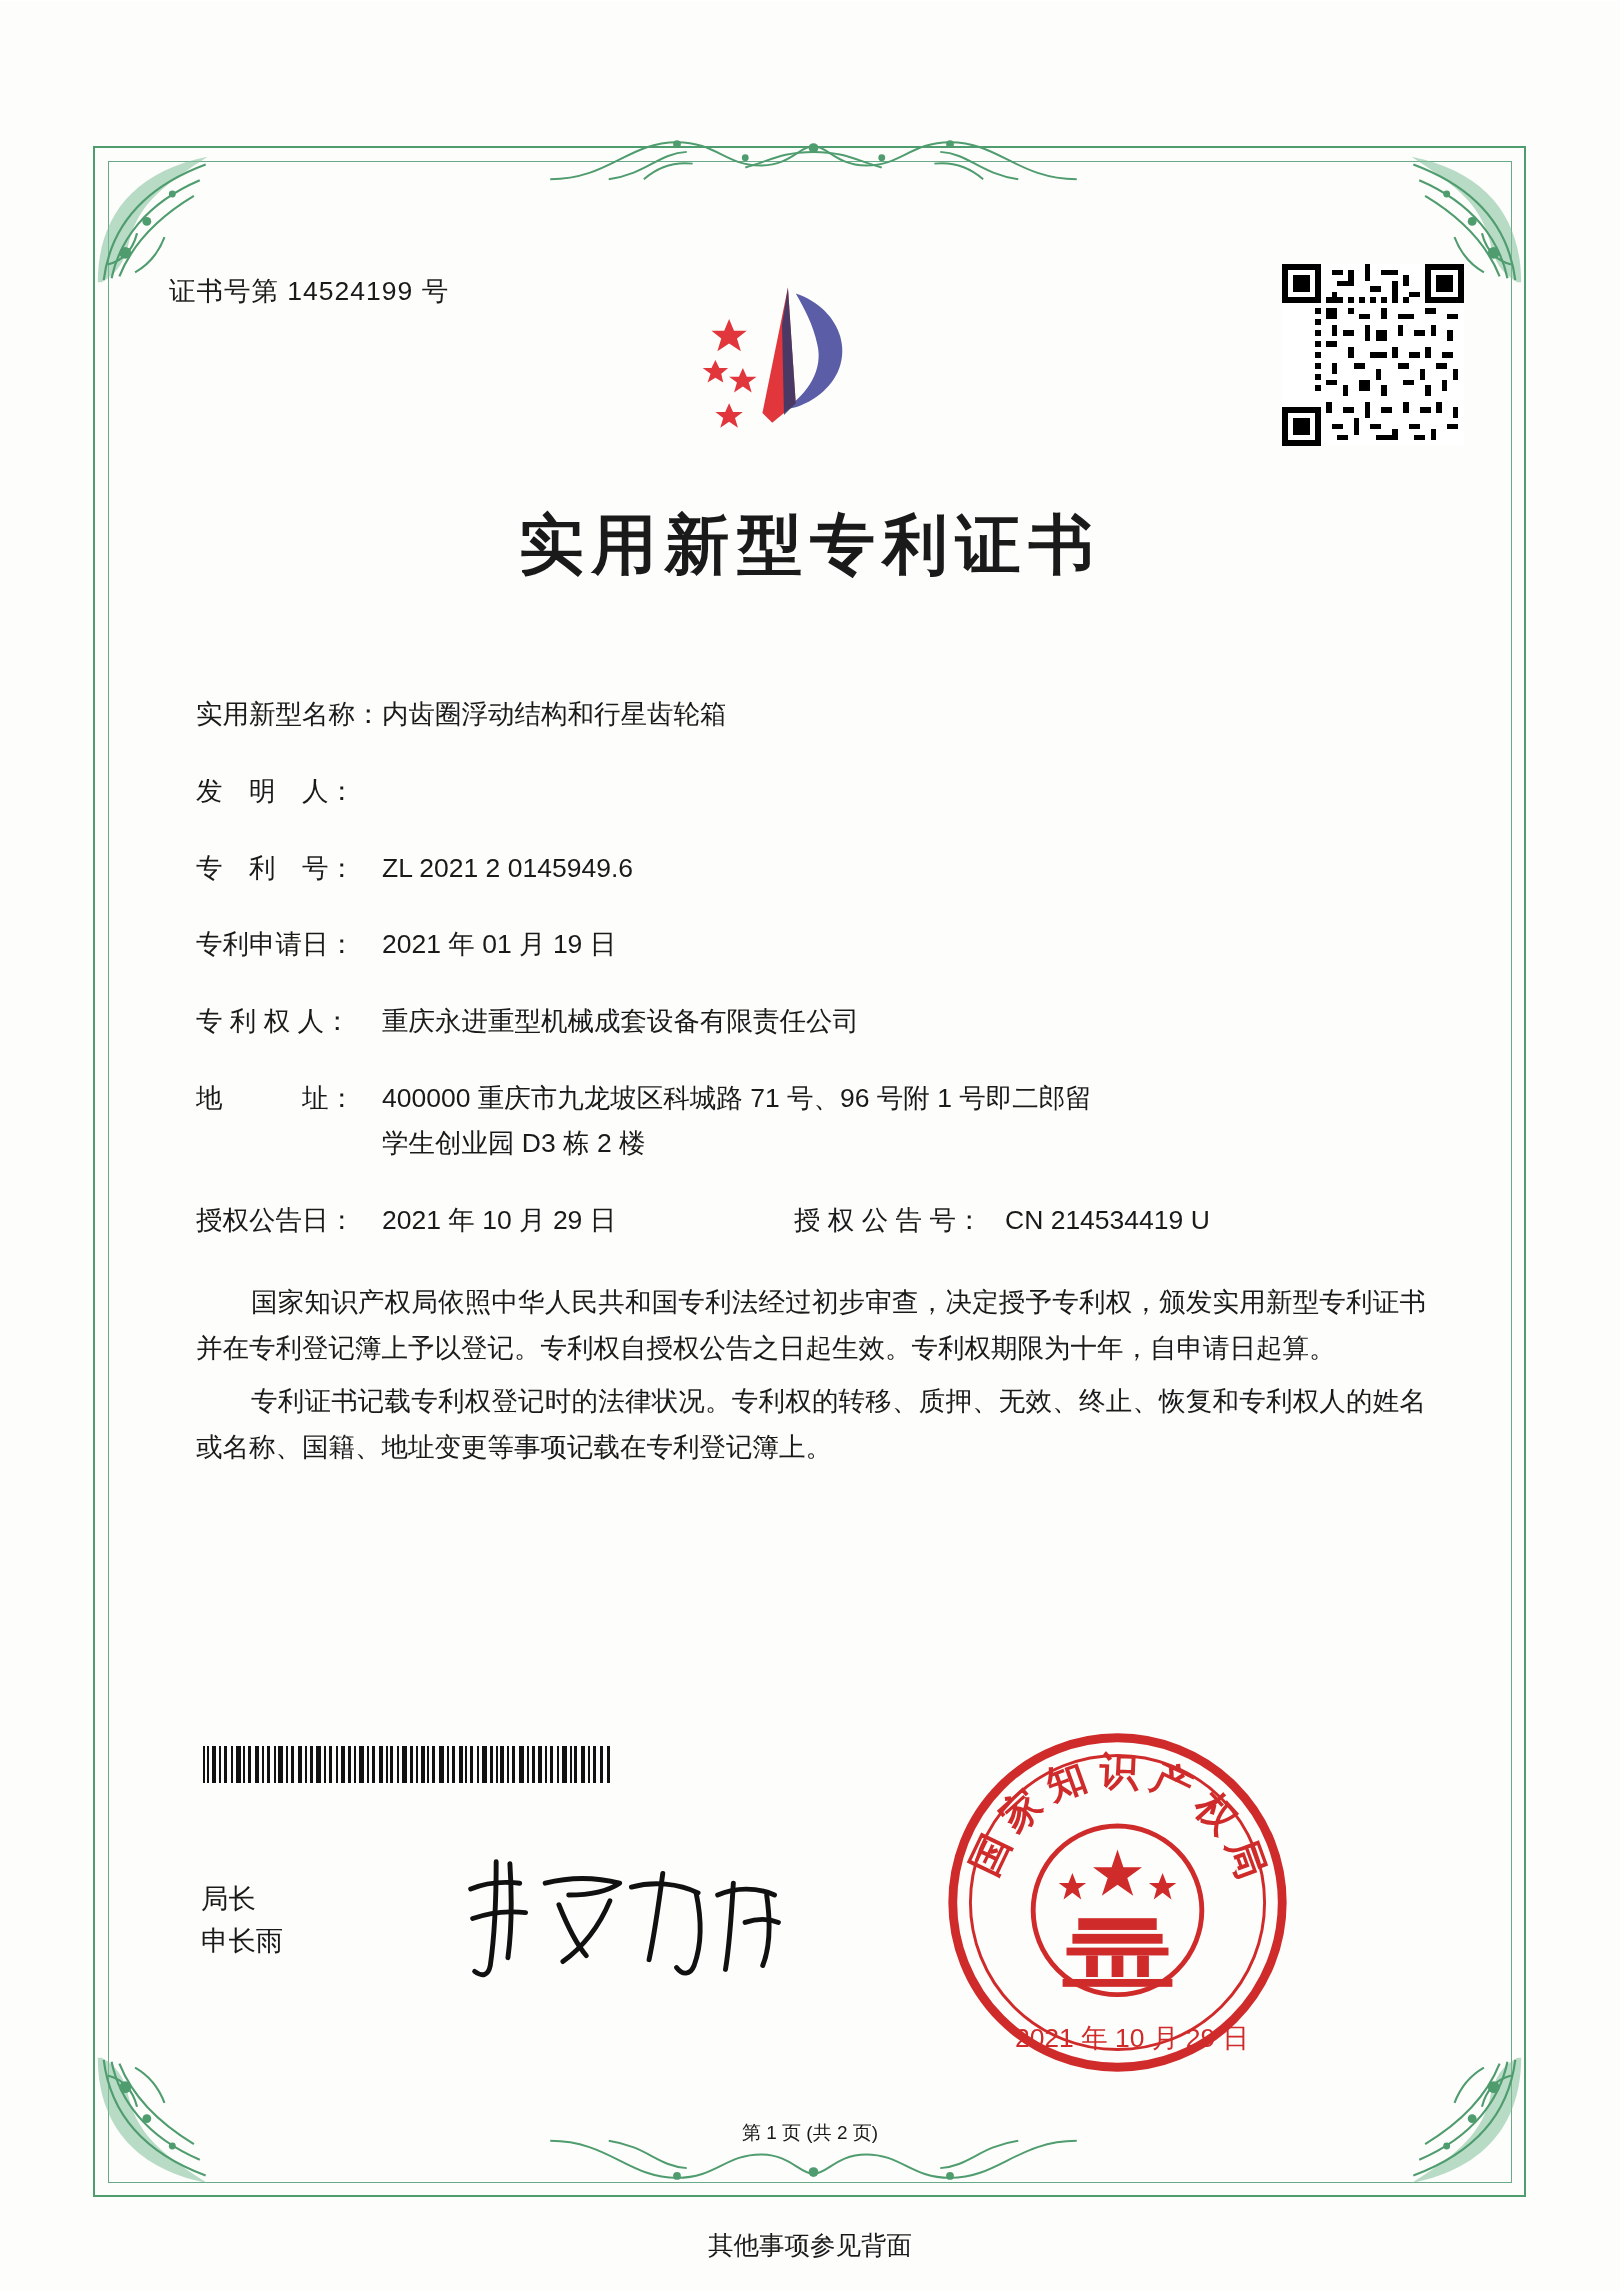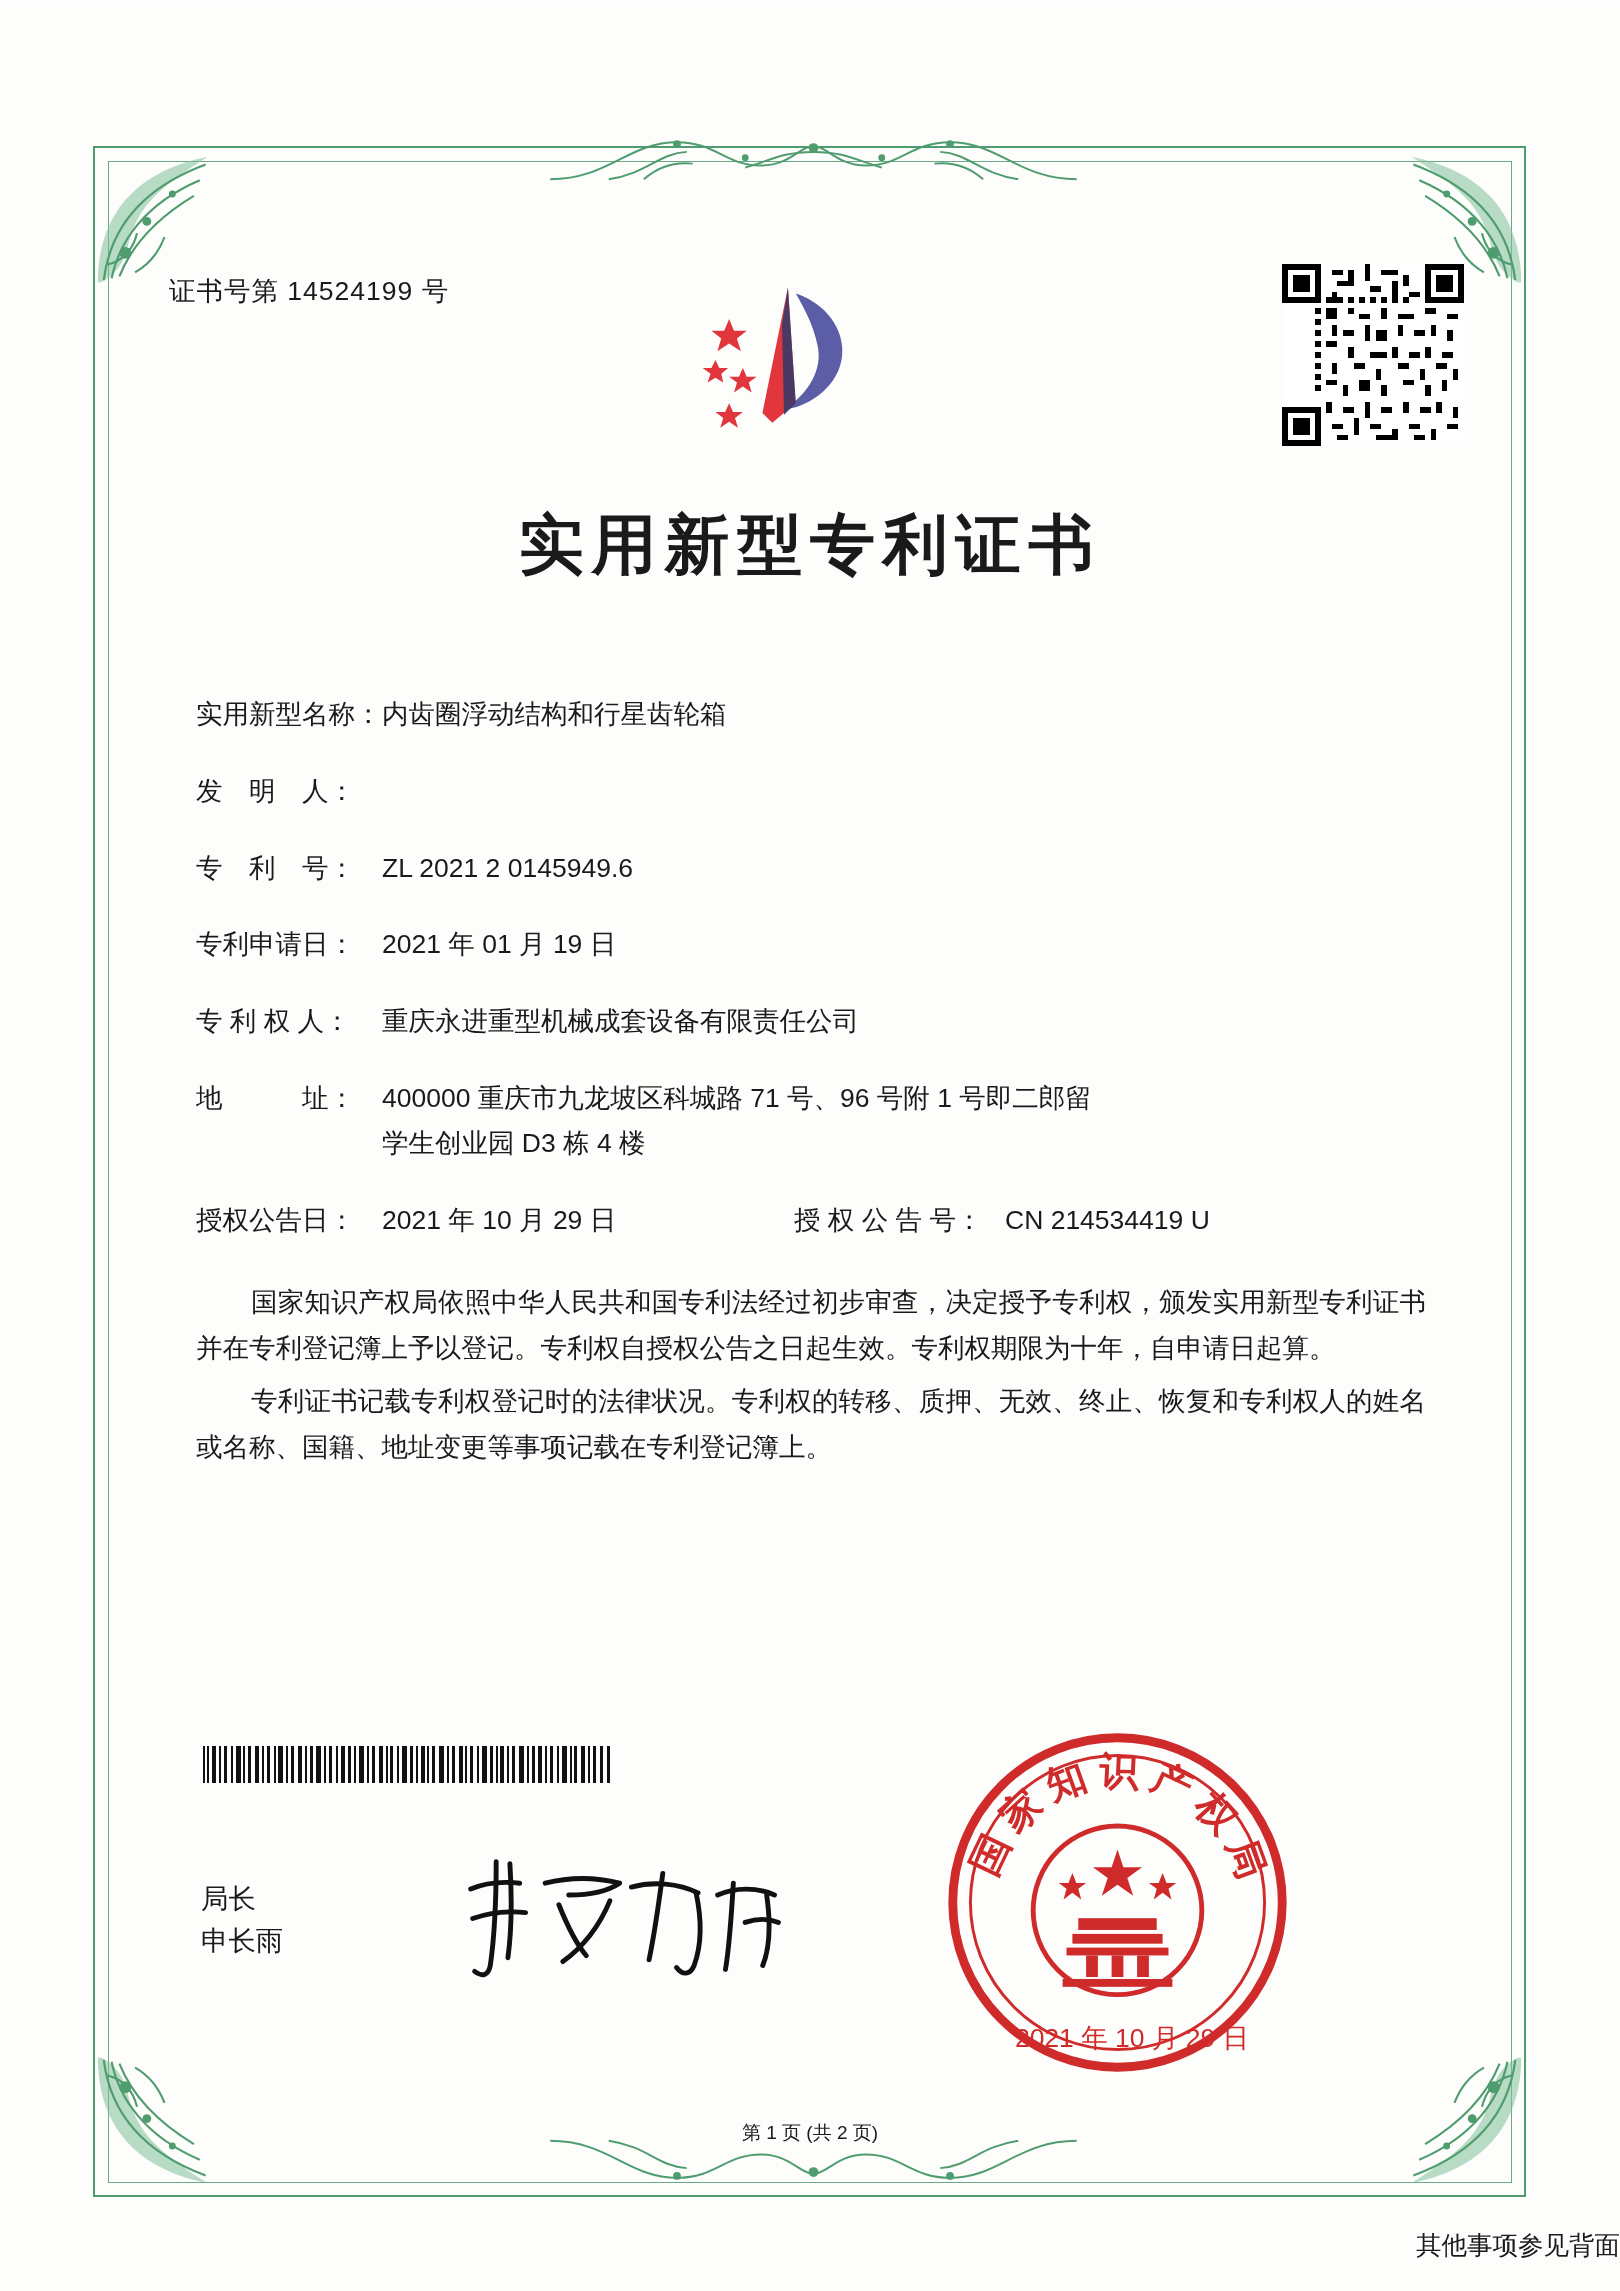--- a/index.html
+++ b/index.html
@@ -194,21 +194,21 @@
     left: 0; top: 2119px;
     width: 1620px;
     text-align: center;
     font-size: 19px;
     font-family: "Liberation Sans", "DejaVu Sans", sans-serif;
   }
   .footnote {
     position: absolute;
     left: 0; top: 2227px;
     width: 1620px;
-    text-align: right;
+    text-align: center;
     font-size: 25.5px;
     font-family: "Liberation Sans", "DejaVu Sans", sans-serif;
   }
 </style>
 </head>
 <body>
 
 <div class="page">
 
   <div class="border-outer"></div>
@@ -452,21 +452,21 @@
       <div class="field-value">2021 年 01 月 19 日</div>
     </div>
     <div class="field-row">
       <div class="field-label">专 利 权 人：</div>
       <div class="field-value">重庆永进重型机械成套设备有限责任公司</div>
     </div>
     <div class="field-row">
       <div class="field-label">地　　　址：</div>
       <div class="field-value">
         <span>400000  重庆市九龙坡区科城路 71 号、96 号附 1 号即二郎留</span>
-        <span class="line2">学生创业园 D3 栋 4 楼</span>
+        <span class="line2">学生创业园 D3 栋 2 楼</span>
       </div>
     </div>
     <div class="field-row pair">
       <div class="field-label">授权公告日：</div>
       <div class="field-value">2021 年 10 月 29 日</div>
       <div class="field-label2">授 权 公 告 号：</div>
       <div class="field-value">CN 214534419 U</div>
     </div>
   </div>
 

